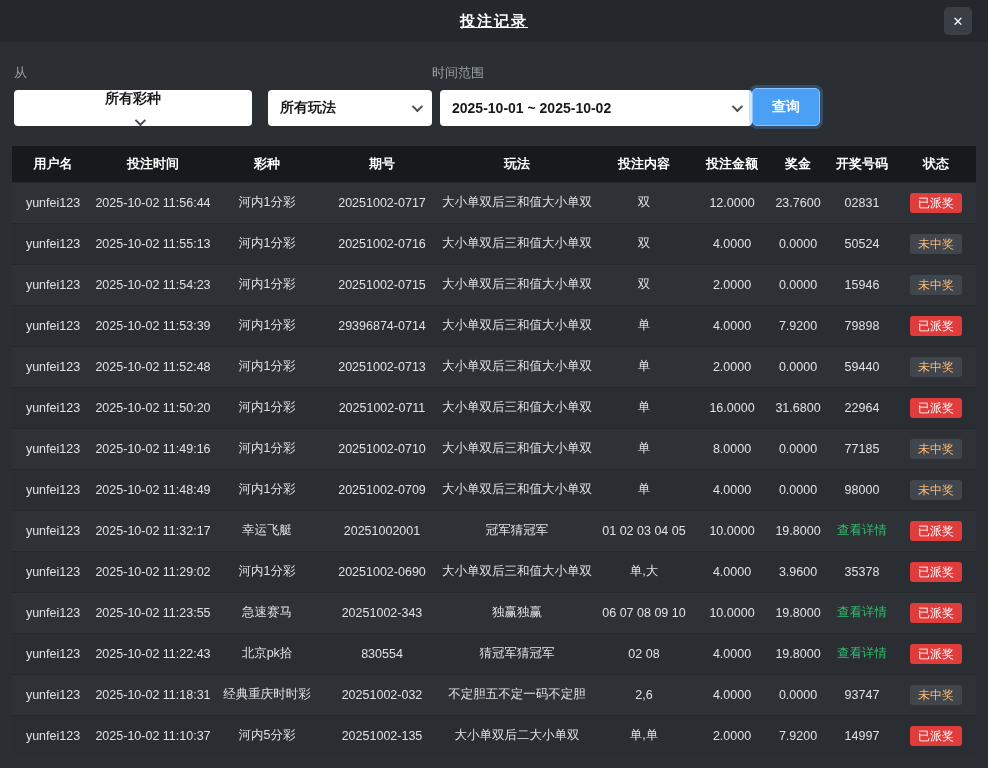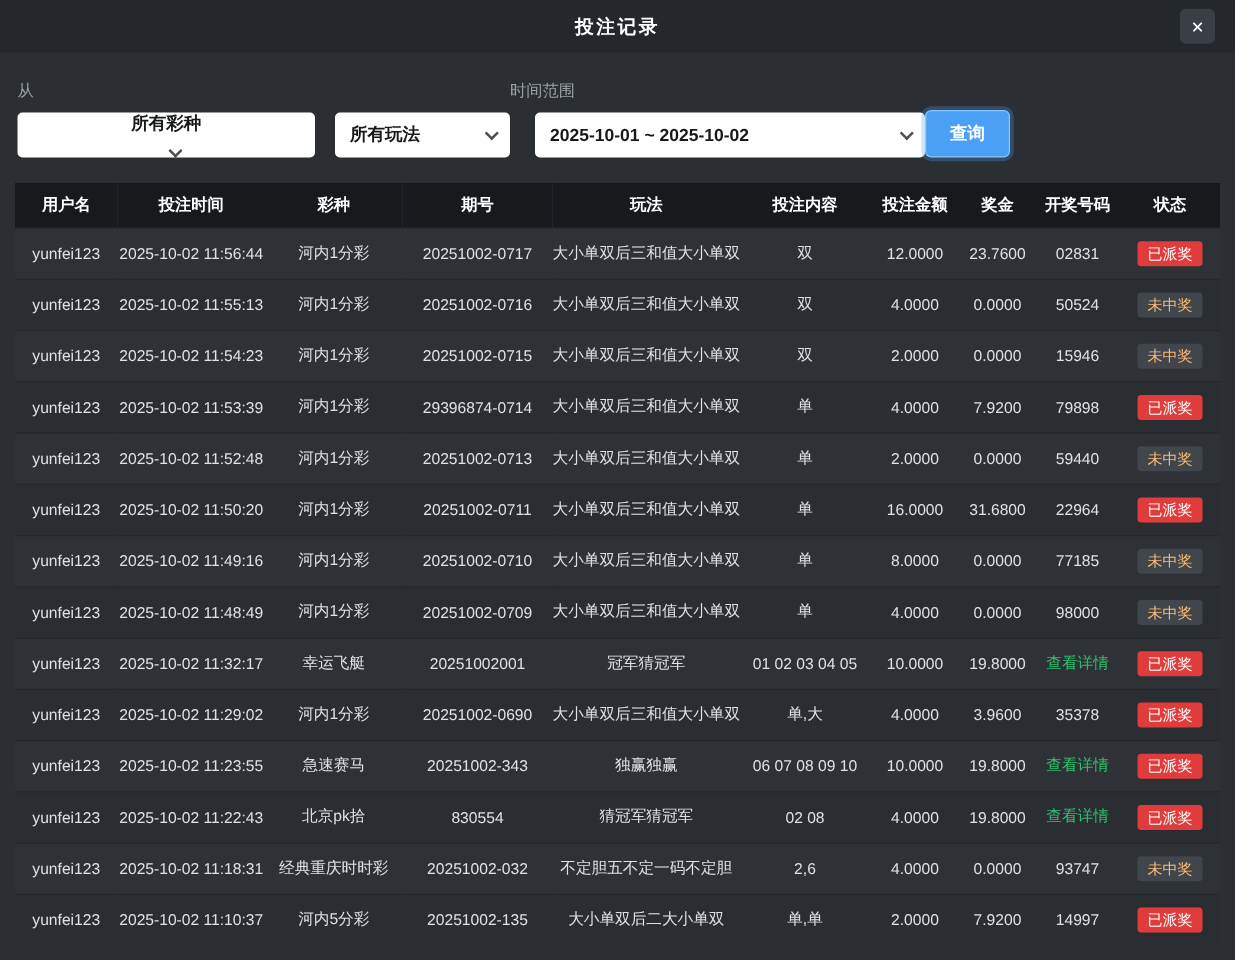--- a/index.html
+++ b/index.html
@@ -16,20 +16,21 @@
     display: flex;
     align-items: center;
     justify-content: center;
     position: relative;
   }
   .modal-title {
     font-size: 15px;
     font-weight: bold;
     color: #ffffff;
     letter-spacing: 2px;
+    text-decoration: underline;
   }
   .close-btn {
     position: absolute;
     right: 16px;
     top: 7px;
     width: 28px;
     height: 28px;
     background: #3a3f45;
     border: none;
     border-radius: 5px;
@@ -70,22 +71,22 @@
   .select .chev {
     width: 8px;
     height: 8px;
     border-right: 2px solid #4a4f55;
     border-bottom: 2px solid #4a4f55;
     transform: rotate(45deg) translateY(-2px);
     margin-left: 12px;
     flex: 0 0 auto;
   }
   .w-lottery { width: 238px; flex-direction: column; }
-  .w-play { width: 140px; margin-left: 16px; text-align: center; }
-  .w-date { width: 312px; margin-left: 20px; }
+  .w-play { width: 164px; margin-left: 16px; text-align: center; }
+  .w-date { width: 312px; margin-left: 8px; }
   .query-btn {
     height: 38px;
     min-width: 68px;
     padding: 0 16px;
     background: var(--accent-blue, #4aa0f4);
     color: #ffffff;
     font-family: "Liberation Sans", sans-serif;
     font-weight: bold;
     font-size: 14px;
     border: 1px solid #8cc4ff;

